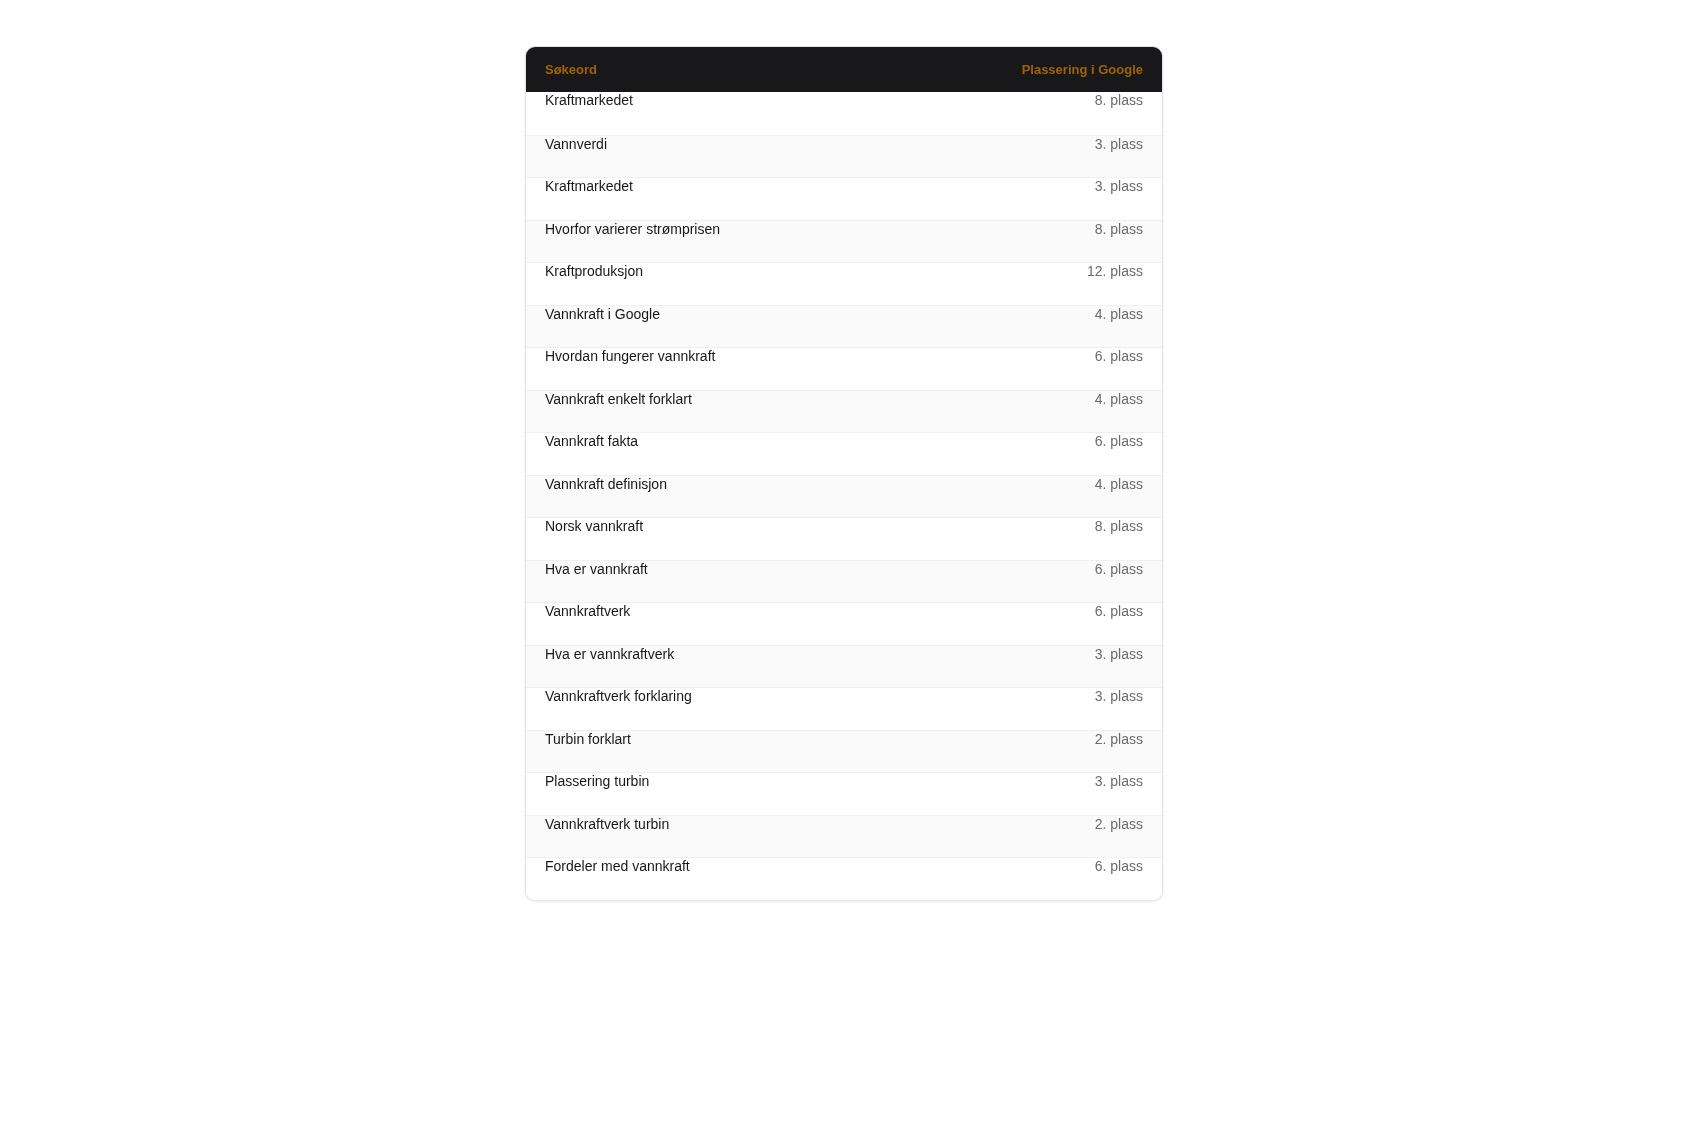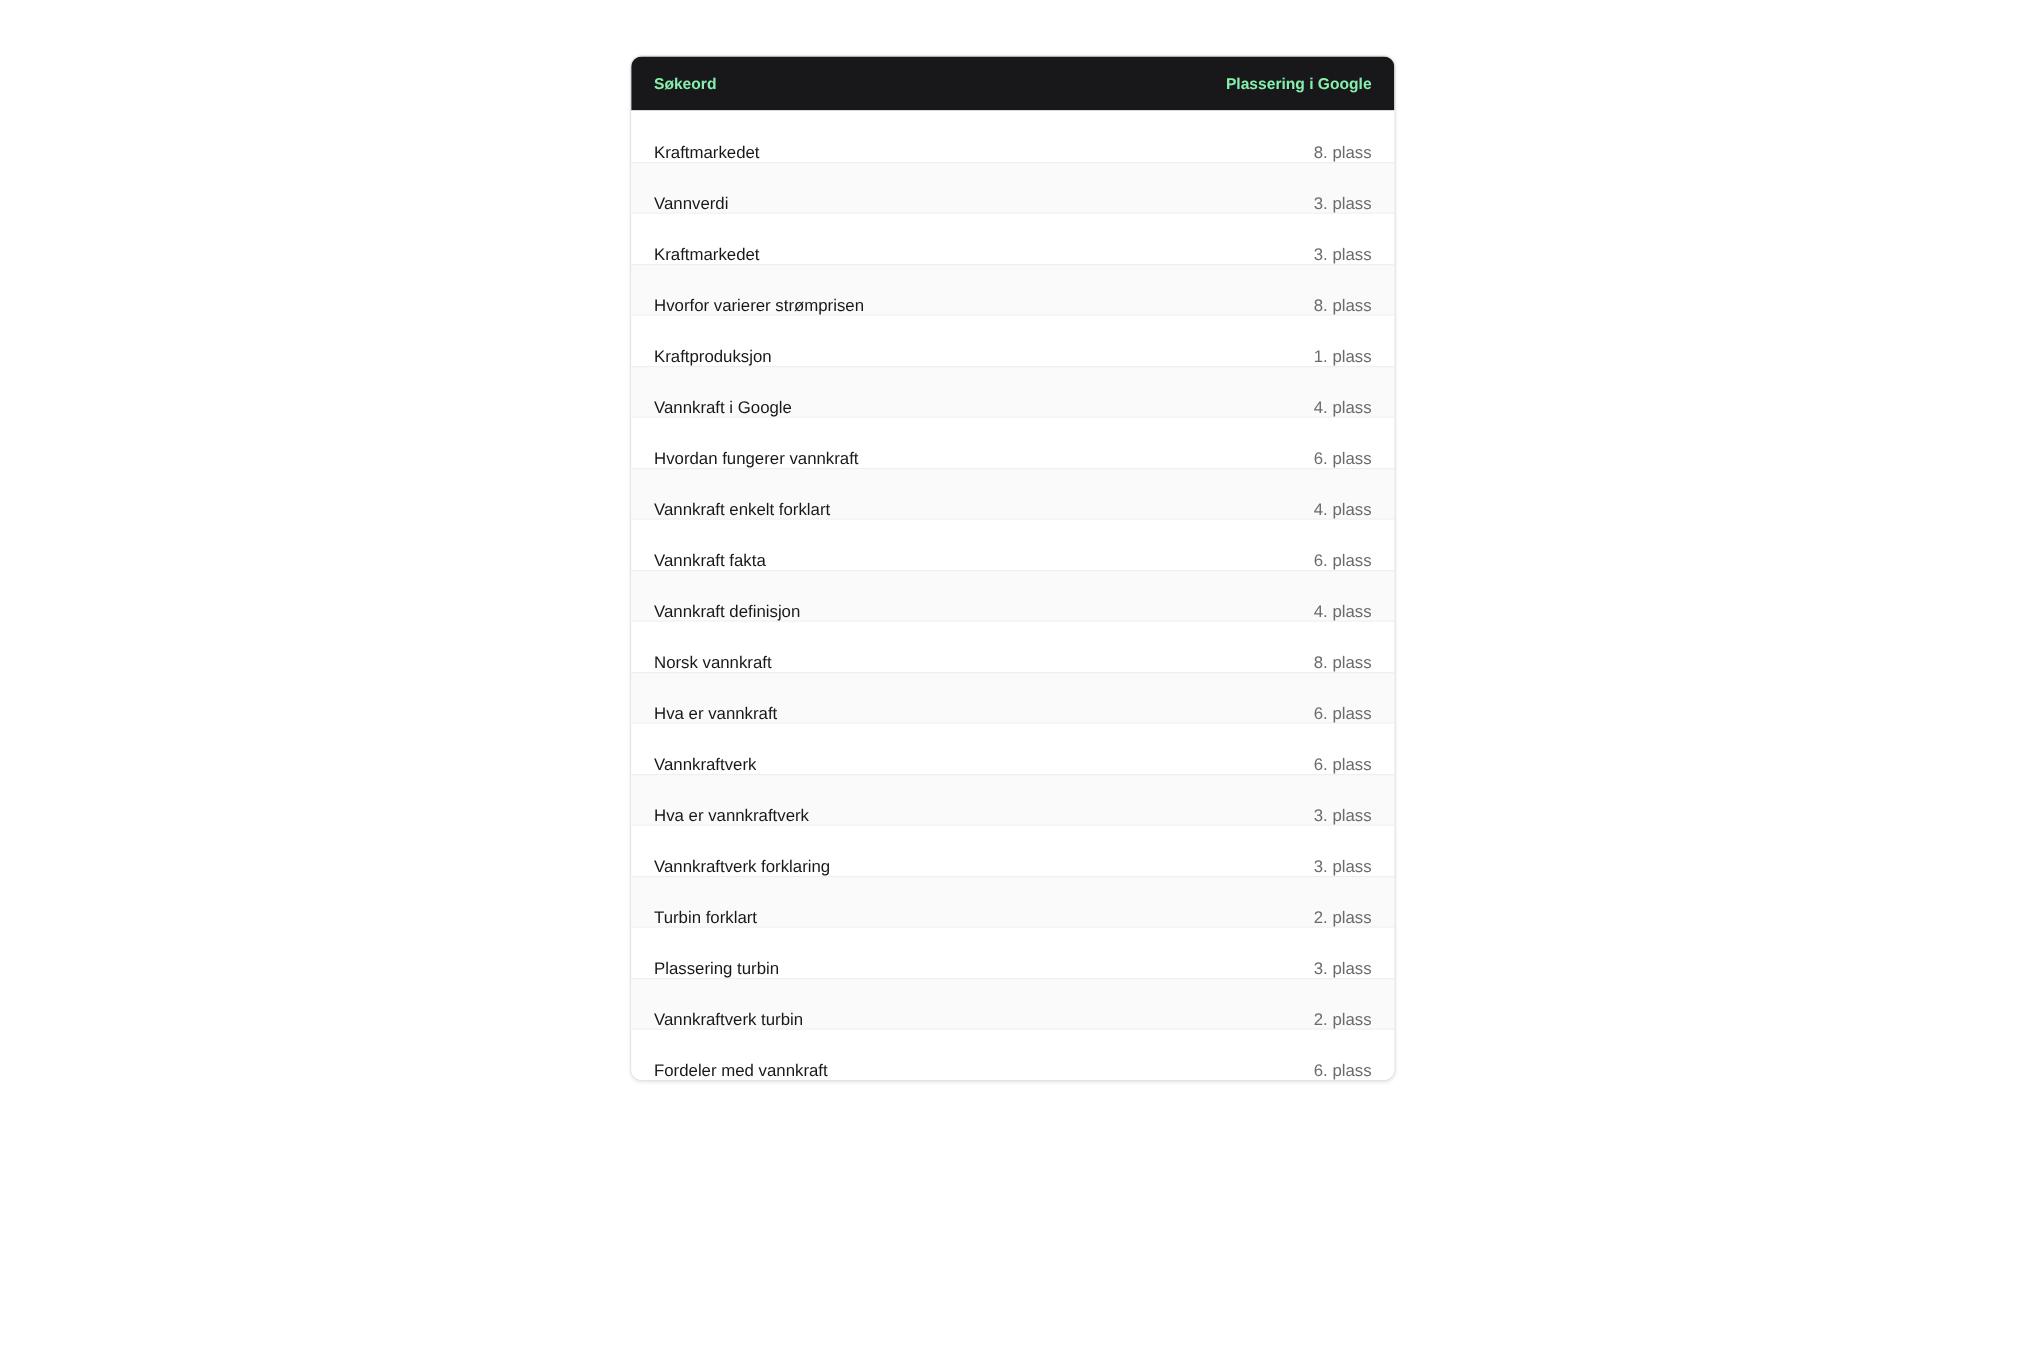--- a/index.html
+++ b/index.html
@@ -24,30 +24,30 @@
       box-shadow: 0 1px 3px rgba(0,0,0,0.08);
       background: #ffffff;
       box-sizing: border-box;
     }
     .thead {
       display: flex;
       justify-content: space-between;
       align-items: center;
       height: 45px;
       background: #18181b;
-      color: #86efac;
+      color: #a16207;
       padding: 0 19px 0 19px;
       font-weight: bold;
       font-size: 13px;
       box-sizing: border-box;
     }
     .row {
       display: flex;
       justify-content: space-between;
-      align-items: flex-end;
+      align-items: flex-start;
       height: 42.5px;
       padding: 0 19px 0 19px;
       border-top: 1px solid #efefef;
       box-sizing: border-box;
       font-size: 14px;
     }
     .row:first-child { border-top: none; }
     .row:nth-child(even) { background: #fafafa; }
     .row:nth-child(odd) { background: #ffffff; }
     .kw { color: #18181b; }
@@ -74,21 +74,21 @@
       <div class="row">
           <span class="kw">Kraftmarkedet</span>
           <span class="pos">3. plass</span>
         </div>
       <div class="row">
           <span class="kw">Hvorfor varierer strømprisen</span>
           <span class="pos">8. plass</span>
         </div>
       <div class="row">
           <span class="kw">Kraftproduksjon</span>
-          <span class="pos">1. plass</span>
+          <span class="pos">12. plass</span>
         </div>
       <div class="row">
           <span class="kw">Vannkraft i Google</span>
           <span class="pos">4. plass</span>
         </div>
       <div class="row">
           <span class="kw">Hvordan fungerer vannkraft</span>
           <span class="pos">6. plass</span>
         </div>
       <div class="row">

